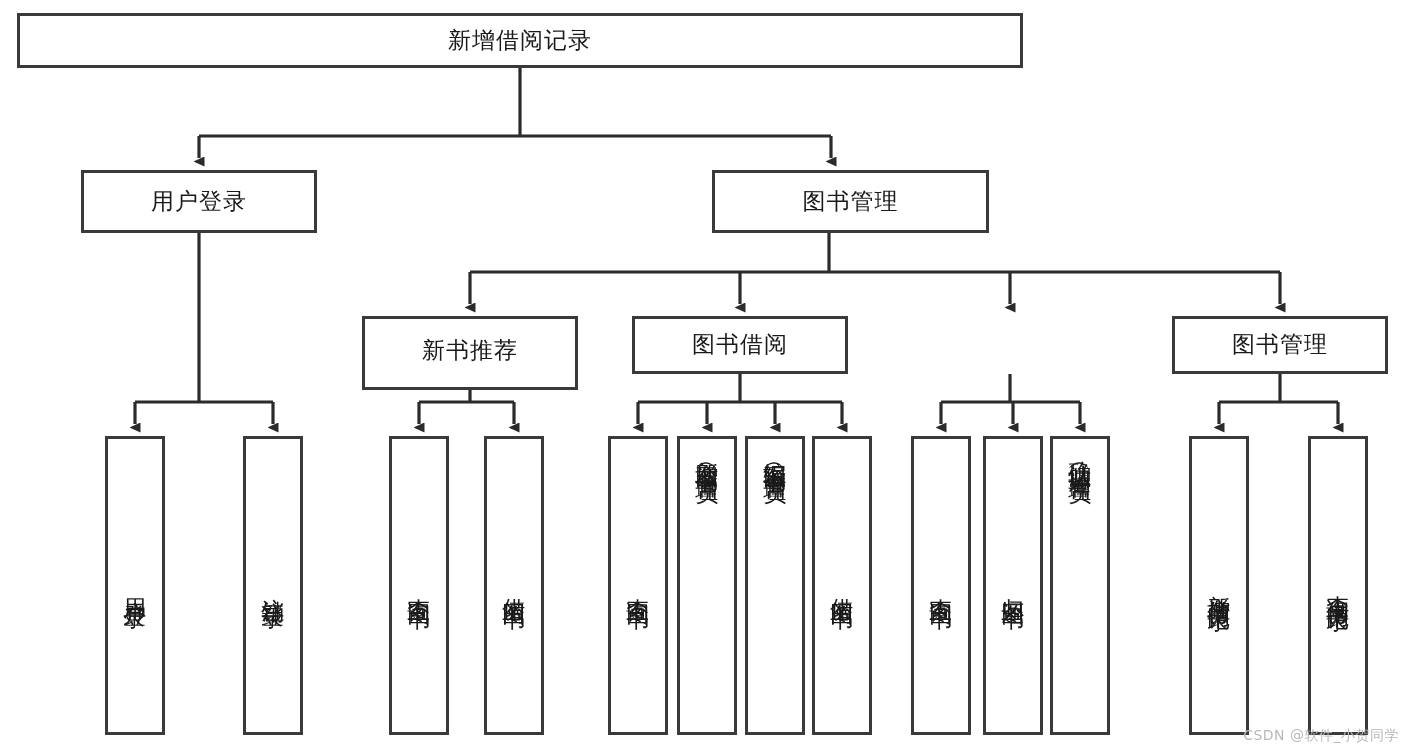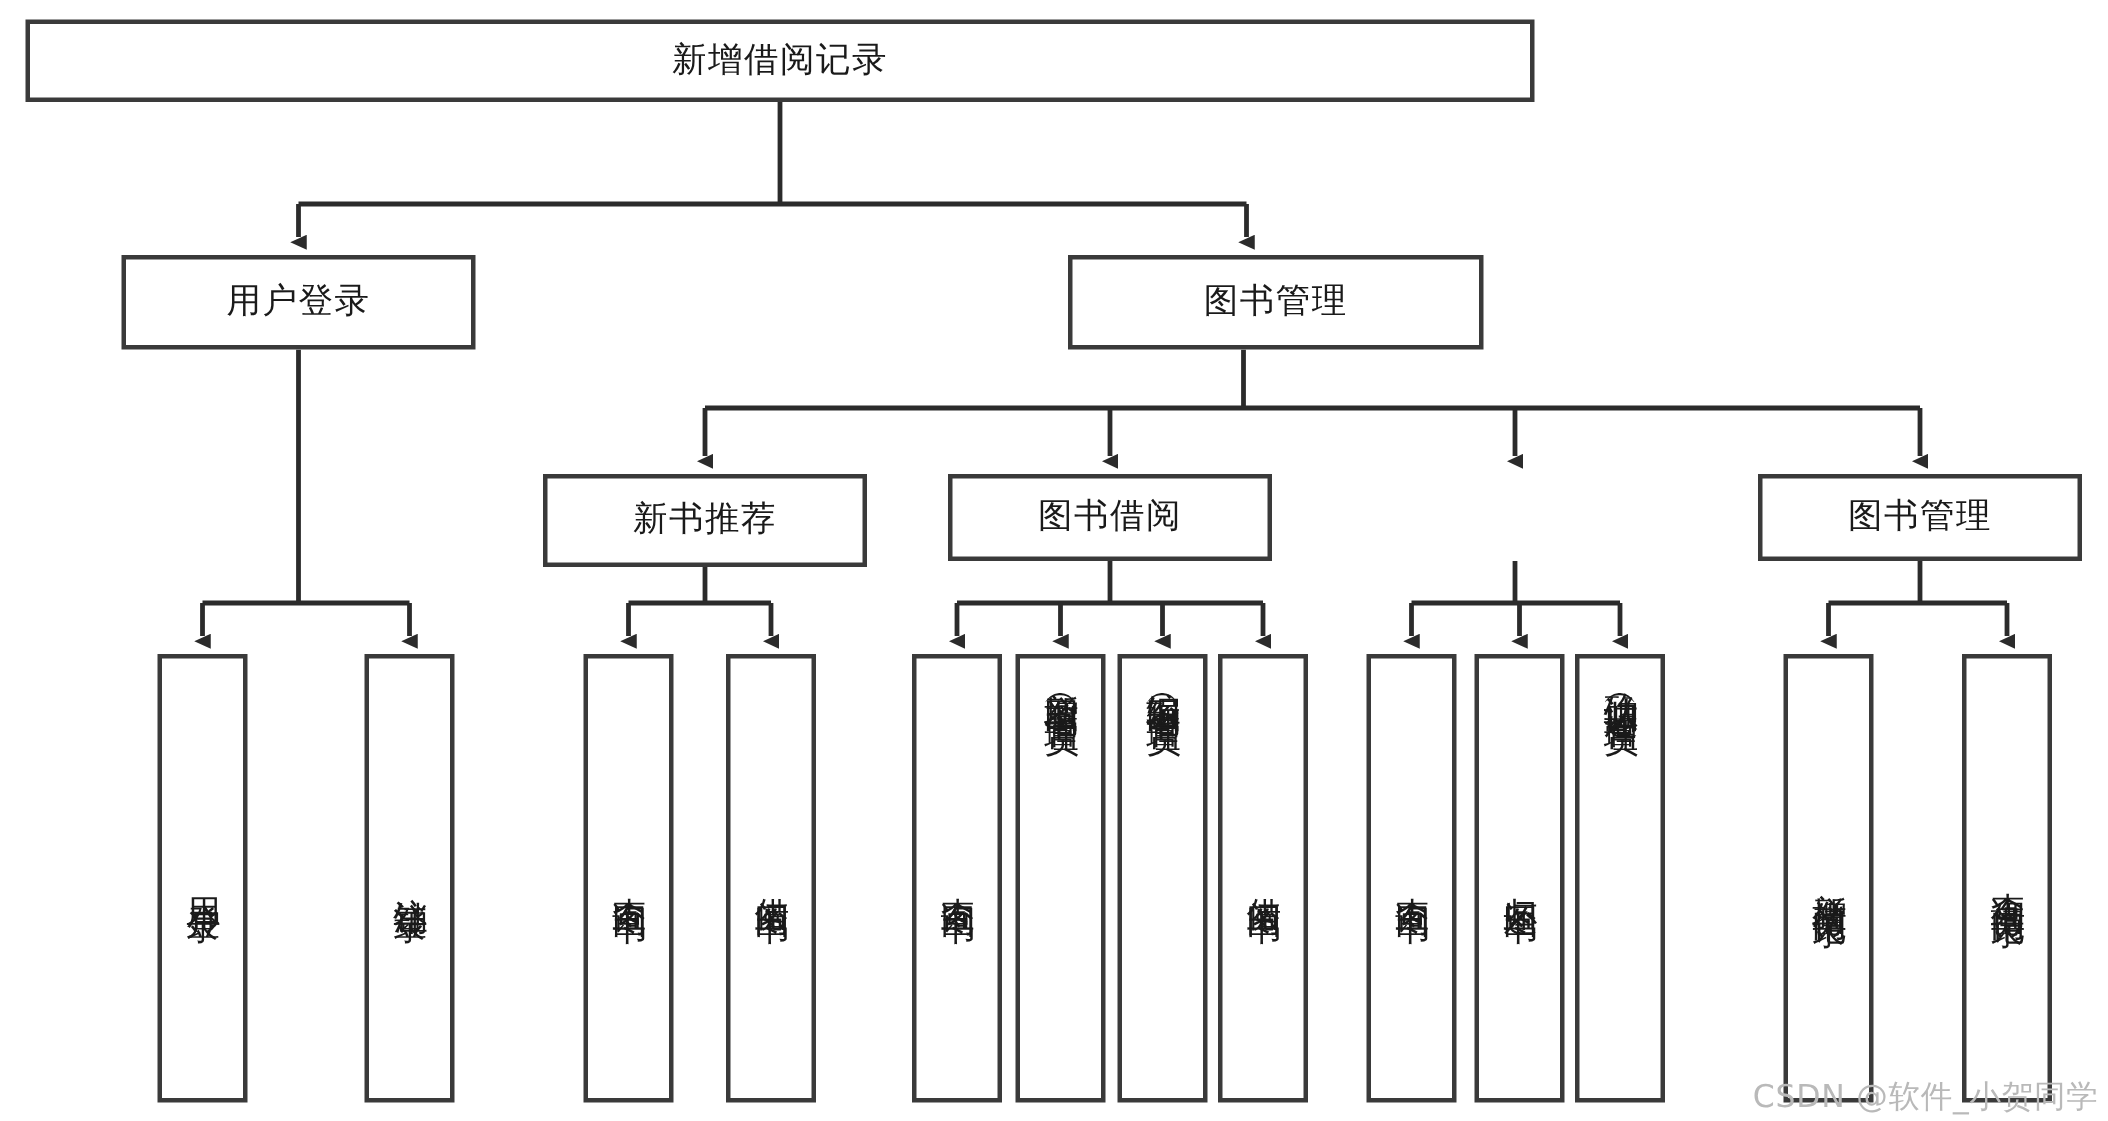--- a/index.html
+++ b/index.html
@@ -51,21 +51,21 @@
     display: block;
   }
   .node .htext {
     display: block;
     white-space: nowrap;
   }
   #watermark {
     position: absolute;
     right: 6px;
     bottom: 2px;
-    font-size: 21px;
+    font-size: 14px;
     color: #b9b9b9;
     letter-spacing: 0.5px;
     white-space: nowrap;
     pointer-events: none;
   }
 </style>
 </head>
 <body>
 
 <div id="canvas">
@@ -124,21 +124,21 @@
     <span class="htext">新增借阅记录</span>
   </div>
 
   <div class="node horiz" style="left:81px; top:170px; width:236px; height:63px;">
     <span class="htext">用户登录</span>
   </div>
   <div class="node horiz" style="left:712px; top:170px; width:277px; height:63px;">
     <span class="htext">图书管理</span>
   </div>
 
-  <div class="node horiz" style="left:362px; top:316px; width:216px; height:62px;">
+  <div class="node horiz" style="left:362px; top:316px; width:216px; height:74px;font-family:Liberation Mono, monospace;">
     <span class="htext">新书推荐</span>
   </div>
   <div class="node horiz" style="left:632px; top:316px; width:216px; height:58px;">
     <span class="htext">图书借阅</span>
   </div>
   <div class="node horiz" style="left:1172px; top:316px; width:216px; height:58px;">
     <span class="htext">图书管理</span>
   </div>
 
   <div class="node vert" style="left:105px; top:436px; width:60px; height:299px;">

